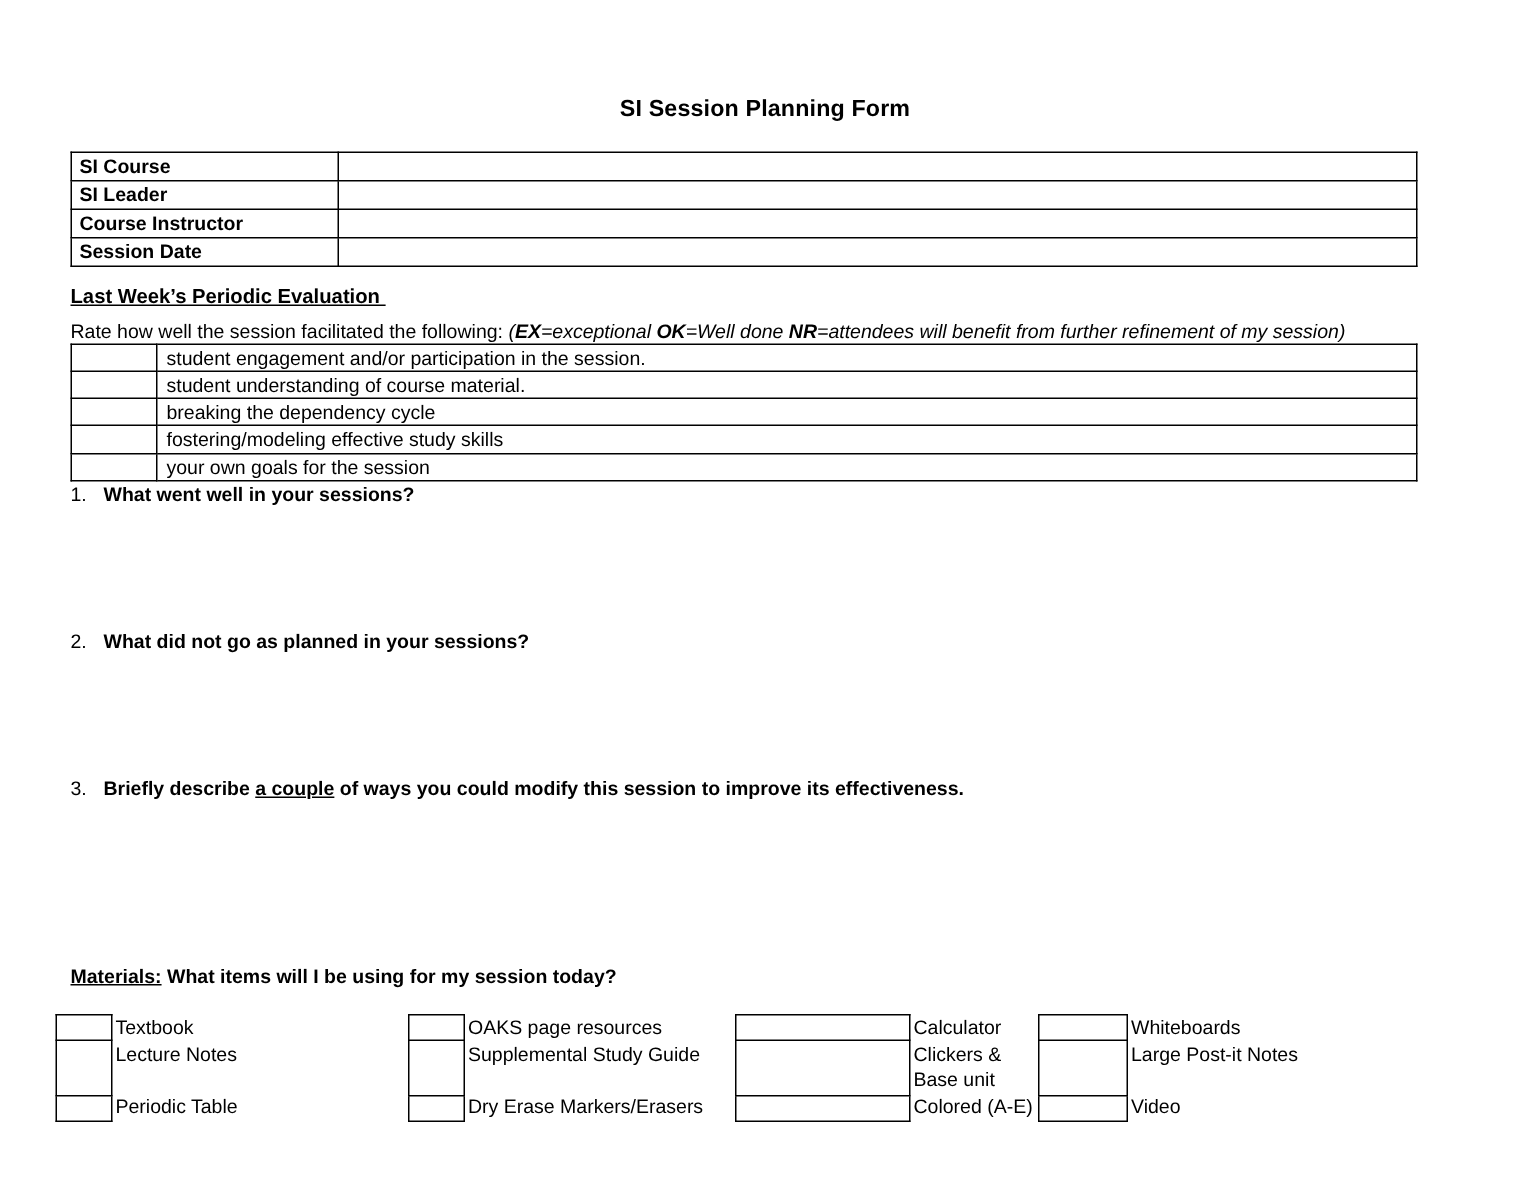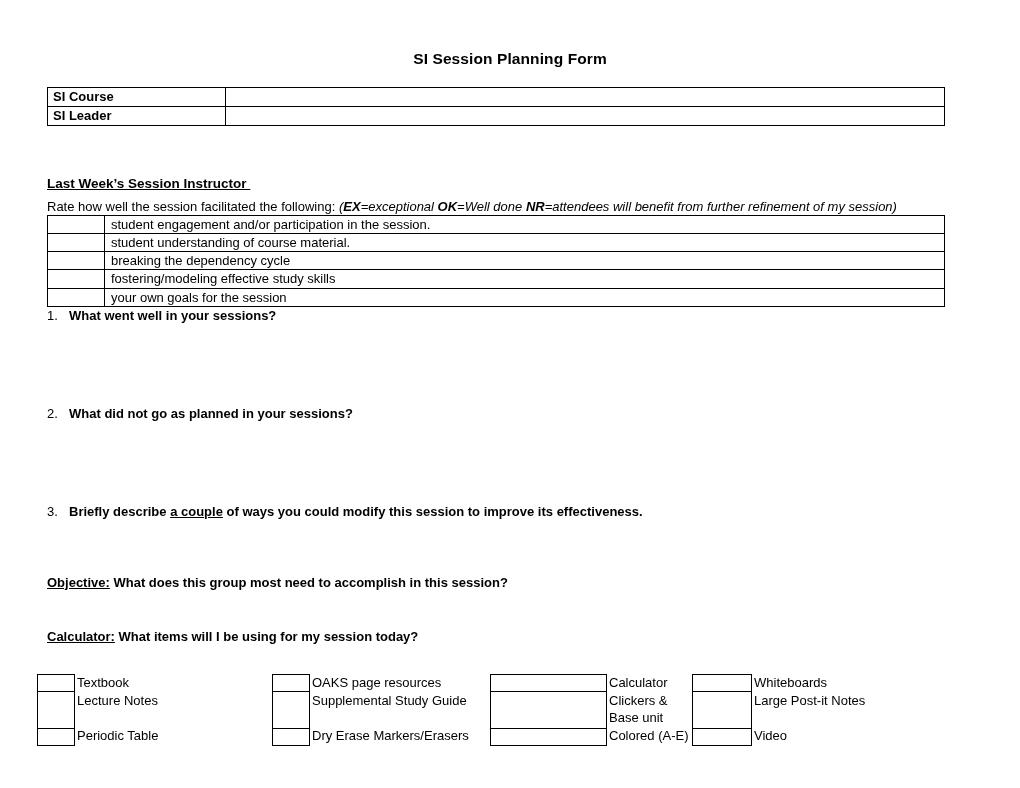--- a/index.html
+++ b/index.html
@@ -23,21 +23,21 @@
     height: 788px;
     padding: 0;
     box-sizing: border-box;
   }
 
   
   .doc-title {
     text-align: center;
     font-weight: bold;
     font-size: 15.5px;
-    margin: 2px;
+    margin: 16px;
     padding-top: 48px;
     letter-spacing: 0.1px;
   }
 
   
   table.formtable {
     border-collapse: collapse;
     table-layout: fixed;
   }
   table.formtable td {
@@ -141,21 +141,20 @@
   .objective-line { top: 573px; }
   .materials-line { top: 627px; }
 
   
   .materials-grid {
     position: absolute;
     left: 0;
     top: 660px;
     width: 1020px;
     height: 80px;
-    margin-top: 12px;
   }
   .mat-col {
     position: absolute;
     top: 0;
   }
   .mat-col table {
     border-collapse: collapse;
     table-layout: fixed;
     float: left;
   }
@@ -212,24 +211,32 @@
   <table class="formtable info-table">
     <tbody>
       <tr>
         <td class="lbl">SI Course</td>
         <td class="val"></td>
       </tr>
       <tr>
         <td class="lbl">SI Leader</td>
         <td class="val"></td>
       </tr>
+      <tr>
+        <td class="lbl">Course Instructor</td>
+        <td class="val"></td>
+      </tr>
+      <tr>
+        <td class="lbl">Session Date</td>
+        <td class="val"></td>
+      </tr>
     </tbody>
   </table>
 
-  <div class="eval-heading">Last Week’s Session Instructor </div>
+  <div class="eval-heading">Last Week’s Periodic Evaluation </div>
 
   <div class="rate-line">
     <span>Rate how well the session facilitated the following: </span><span class="legend"><span>(</span><b>EX</b><span>=exceptional </span><b>OK</b><span>=Well done </span><b>NR</b><span>=attendees will benefit from further refinement of my session)</span></span>
   </div>
 
   <table class="formtable eval-table">
     <tbody>
       <tr>
         <td class="mark"></td>
         <td class="desc">student engagement and/or participation in the session.</td>
@@ -258,26 +265,23 @@
   </div>
 
   <div class="question q2">
     <span class="num">2.</span><span>What did not go as planned in your sessions?</span>
   </div>
 
   <div class="question q3">
     <span class="num">3.</span><span>Briefly describe </span><u>a couple</u><span> of ways you could modify this session to improve its effectiveness.</span>
   </div>
 
-  <div class="section-line objective-line">
-    <span class="head">Objective:</span><span> What does this group most need to accomplish in this session?</span>
-  </div>
 
   <div class="section-line materials-line">
-    <span class="head">Calculator:</span><span> What items will I be using for my session today?</span>
+    <span class="head">Materials:</span><span> What items will I be using for my session today?</span>
   </div>
 
   <div class="materials-grid">
 
     <div class="mat-col" id="mat-col-1">
       <table>
         <tbody>
           <tr>
               <td class="cell-h1"></td>
             </tr>

